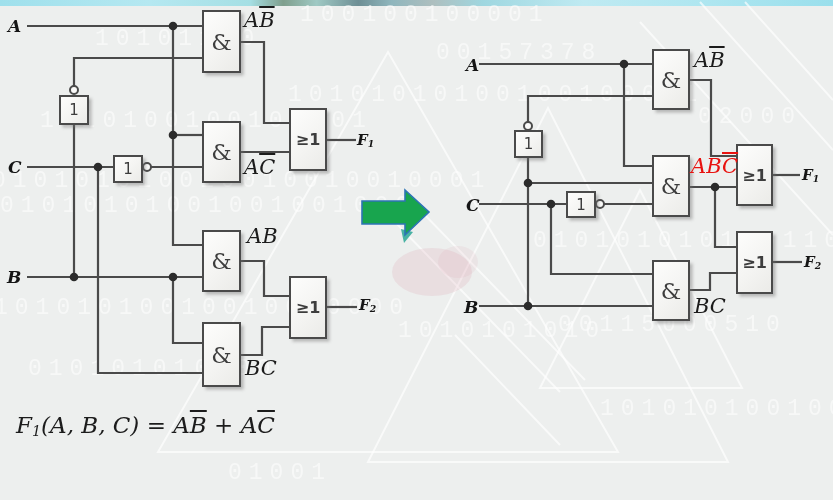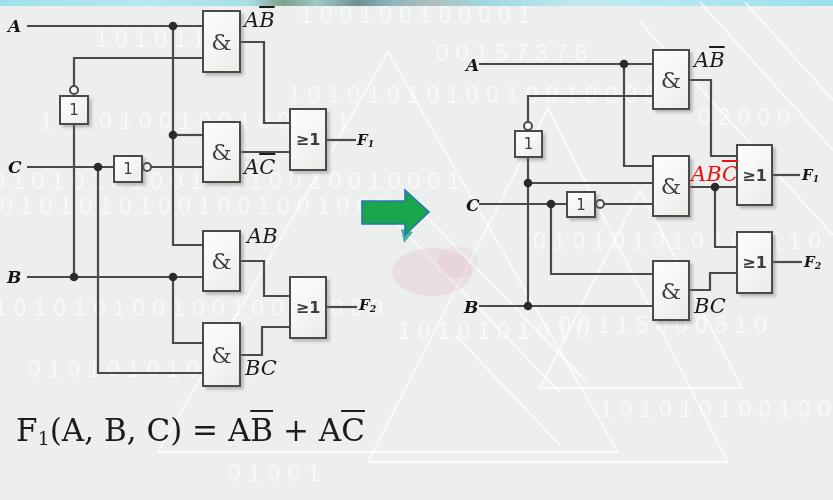--- a/index.html
+++ b/index.html
@@ -2,34 +2,34 @@
 <html><head>
 <meta charset="utf-8">
 <style>
   html,body{margin:0;padding:0;}
   #stage{position:relative;width:833px;height:500px;background:#edefee;overflow:hidden;
          font-family:"DejaVu Serif",serif;}
   
   #topstrip{position:absolute;left:0;top:0;width:833px;height:6px;
     background:linear-gradient(90deg,#9fe0ec 0%,#b5e8f1 18%,#a5dfe4 30%,#7f9f8d 34%,#9fc9c4 38%,#6e8f95 43%,#8fb6bd 47%,#aebfbf 52%,#9fd7e0 58%,#bfeaf2 70%,#aee6f0 85%,#9adfec 100%);}
   
-  .digits{position:absolute;font-family:Liberation Sans, sans-serif;font-size:23px;
+  .digits{position:absolute;font-family:Liberation Mono, monospace;font-size:23px;
     letter-spacing:7px;color:rgba(255,255,255,0.55);white-space:nowrap;}
   
   .gate{position:absolute;box-sizing:border-box;border:2.5px solid #4a4a4a;
     background:linear-gradient(135deg,#fdfdfc 0%,#f4f4f2 55%,#ebebe8 100%);
     box-shadow:2.5px 2.5px 3px rgba(110,110,110,0.45);
     display:flex;align-items:center;justify-content:center;color:#3d3d3d;}
   .gate .g-and{font-family:"DejaVu Serif",serif;font-size:23px;}
   .gate .g-or{font-family:"DejaVu Sans",sans-serif;font-size:16px;font-weight:bold;letter-spacing:0px;}
   .gate .g-not{font-family:"DejaVu Sans",sans-serif;font-size:15px;}
   
   .sig{position:absolute;font-style:italic;font-weight:bold;font-size:17px;color:#151515;white-space:nowrap;}
   .plabel{position:absolute;font-style:italic;font-size:21px;color:#1b1b1b;white-space:nowrap;}
-  .formula{position:absolute;font-size:31px;color:#1c1c1c;white-space:nowrap;}
+  .formula{position:absolute;font-style:italic;font-size:23px;color:#1c1c1c;white-space:nowrap;}
   .ov{text-decoration:overline;text-decoration-thickness:2px;}
   .sub{font-size:62%;vertical-align:-18%;}
   svg{position:absolute;left:0;top:0;}
 </style>
 </head>
 <body>
 
 <div id="stage">
 
   <div id="topstrip"></div>
@@ -182,21 +182,21 @@
         <span class="g-not">1</span>
       </div>
     <div class="gate" style="left:566px;top:191px;width:30px;height:27px">
         <span class="g-not">1</span>
       </div>
 
     <div class="sig" style="left:466px;top:55px">A</div>
     <div class="sig" style="left:466px;top:195px">C</div>
     <div class="sig" style="left:464px;top:297px">B</div>
     <div class="plabel" style="left:694px;top:48px"><span>A</span><span class="ov">B</span></div>
-    <div class="plabel" style="left:691px;top:162px"><span style="color: rgb(232, 18, 15);">AB</span><span class="ov" style="color: rgb(232, 18, 15);">C</span></div>
+    <div class="plabel" style="left:691px;top:154px"><span style="color: rgb(232, 18, 15);">AB</span><span class="ov" style="color: rgb(232, 18, 15);">C</span></div>
     <div class="plabel" style="left:694px;top:294px"><span>BC</span></div>
     <div class="sig" style="left:802px;top:166px;font-size:15px"><span>F</span><span class="sub">1</span></div>
     <div class="sig" style="left:804px;top:253px;font-size:15px"><span>F</span><span class="sub">2</span></div>
   </div>
 
   <div class="formula" style="left:16px;top:412px"><span>F</span><span class="sub">1</span><span>(A, B, C) = A</span><span class="ov">B</span><span> + A</span><span class="ov">C</span></div>
 
 </div>
 
 </body></html>

